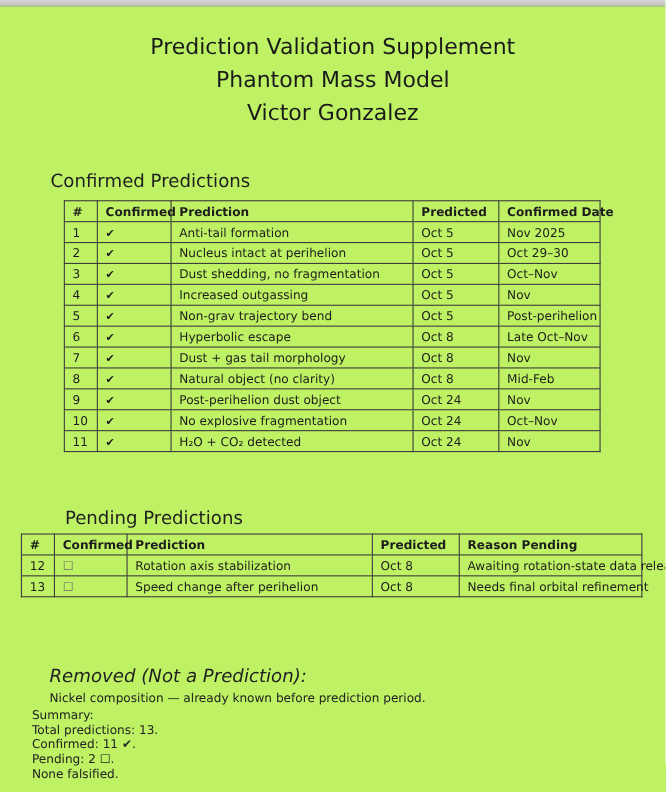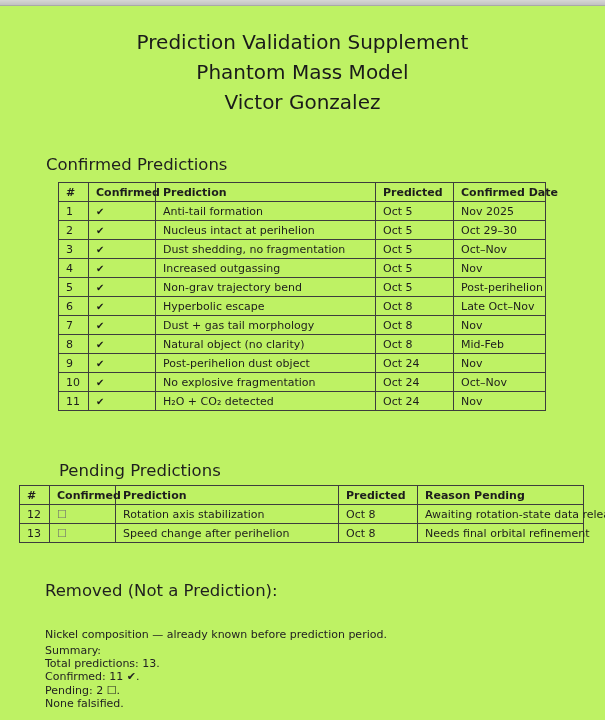--- a/index.html
+++ b/index.html
@@ -14,42 +14,42 @@
   }
   .doc-header{
     position:absolute;top:27px;left:0;width:605px;
     text-align:center;font-size:20px;line-height:30px;color:#1a1a1a;
   }
   .section-heading{
     position:absolute;font-size:16.5px;color:#1f1f1f;white-space:nowrap;
   }
   .h-confirmed{left:46px;top:155px;}
   .h-pending{left:46px;top:461px;margin-left:13px;}
-  .h-removed{left:45px;top:581px;}
+  .h-removed{left:45px;top:605px;font-style:italic;}
   table.pred{
     position:absolute;border-collapse:collapse;table-layout:fixed;
     font-size:11px;color:#1d1d1d;
   }
   .t-confirmed{left:58px;top:182px;width:487px;}
   .t-pending{left:19px;top:485px;width:564px;}
   table.pred th,table.pred td{
     border:1px solid #3d3d3d;height:19px;padding:0 4px 0 7px;
     vertical-align:middle;text-align:left;white-space:nowrap;
     overflow:visible;box-sizing:border-box;
   }
   table.pred th{font-weight:bold;font-size:11px;}
   th.c-center,td.c-center{text-align:center;padding:0 2px;}
   td.c-num{padding-left:6px;}
   .check-glyph{font-size:10px;color:#1b1b1b;}
   .box-glyph{font-size:11px;color:#6f6f6f;}
   .removed-text{
     position:absolute;left:45px;top:628px;font-size:11px;color:#222;white-space:nowrap;
   }
   .summary{
-    position:absolute;left:45px;top:644px;font-size:11px;line-height:13.2px;color:#222;
+    position:absolute;left:29px;top:644px;font-size:11px;line-height:13.2px;color:#222;
   }
   .summary div{white-space:nowrap;}
 </style>
 </head>
 <body>
 
 <div id="screen">
 
   <div class="topbar"></div>
 

